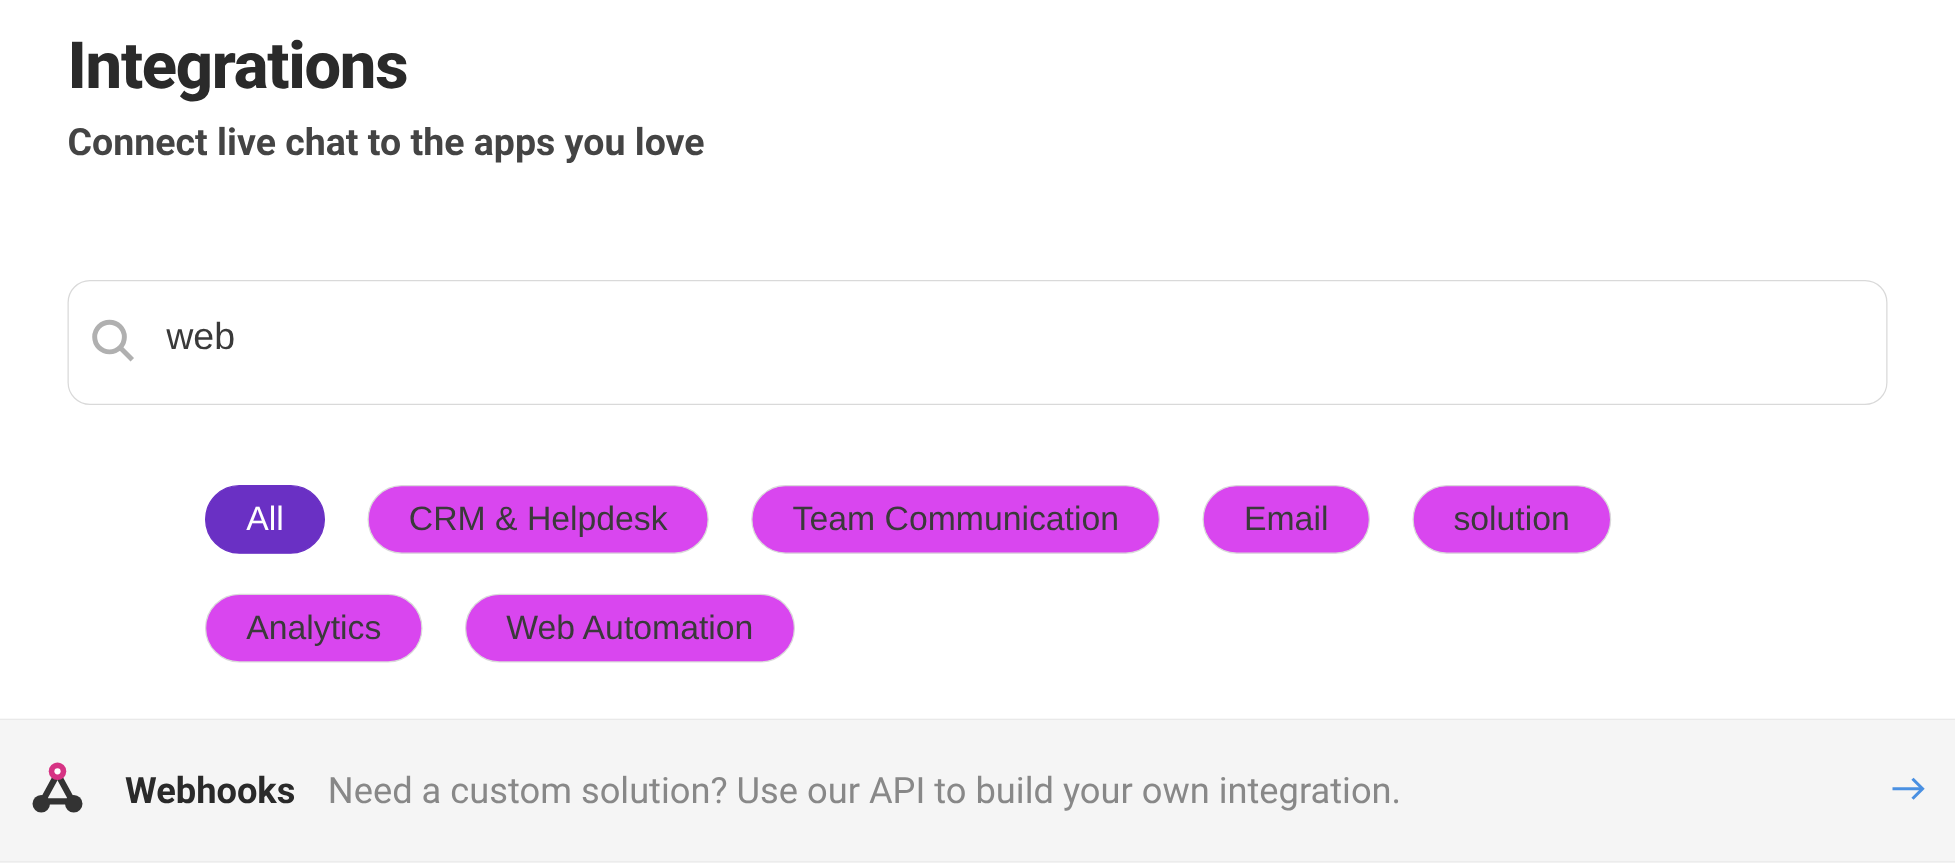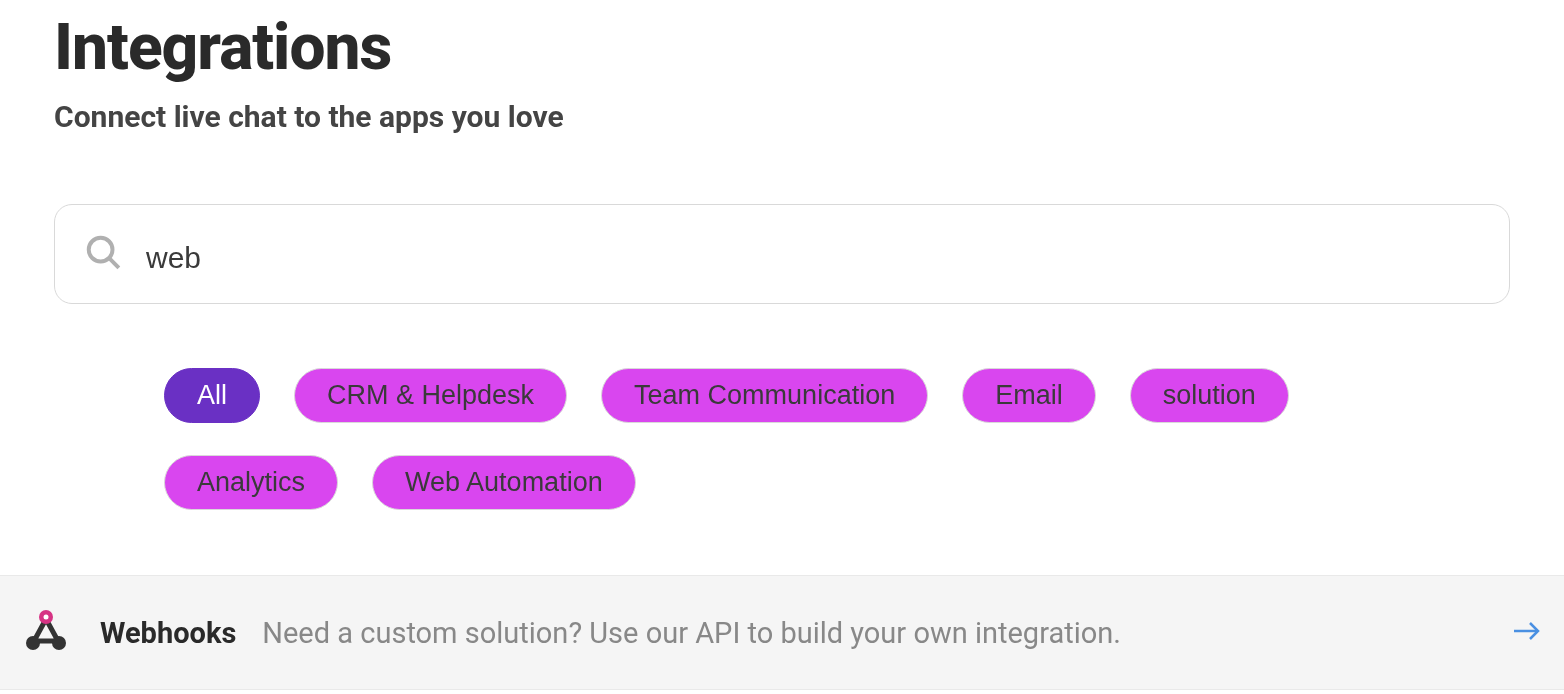--- a/index.html
+++ b/index.html
@@ -11,39 +11,39 @@
       font-family: -apple-system, BlinkMacSystemFont, "Segoe UI", Roboto, Helvetica, Arial, sans-serif;
       background: #ffffff;
       width: 1564px;
       height: 694px;
       overflow: hidden;
     }
     .container {
       padding: 0 54px;
     }
     .page-title {
-      font-size: 64px;
+      font-size: 52px;
       font-weight: 800;
       color: #2a2a2a;
       letter-spacing: -1px;
-      margin-top: 10px;
+      margin-top: 22px;
     }
     .page-subtitle {
       font-size: 30px;
       font-weight: 700;
       color: #444444;
       margin-top: 14px;
     }
     .search-wrapper {
-      margin-top: 70px;
+      margin-top: 92px;
       display: flex;
-      align-items: flex-end;
+      align-items: flex-start;
       border: 1px solid #d9d9d9;
       border-radius: 18px;
-      padding: 28px 29px;
+      padding: 28px 16px;
       gap: 24px;
     }
     .search-icon {
       flex-shrink: 0;
     }
     .search-icon svg {
       width: 38px;
       height: 38px;
       stroke: #b0b0b0;
       stroke-width: 2.5;

